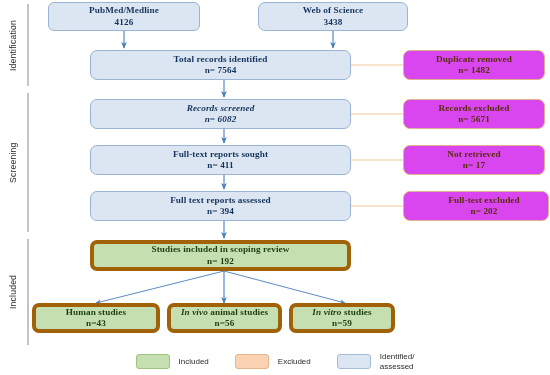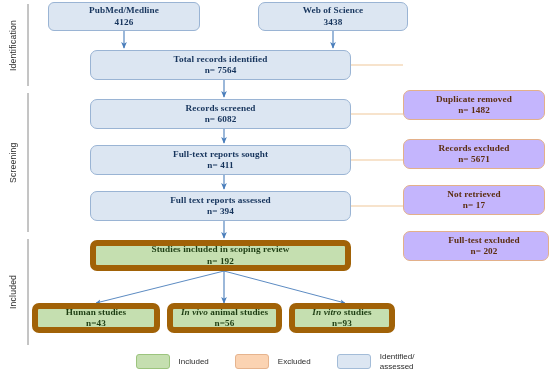--- a/index.html
+++ b/index.html
@@ -41,28 +41,27 @@
     color: #1a1a1a;
     letter-spacing: 0.1px;
   }
   .node .ln { display: block; white-space: nowrap; }
   .n-blue {
     background: #dce6f2;
     border: 1px solid #9ab4d4;
     color: #16345c;
   }
   .n-orange {
-    background: #c4b5fd;
+    background: #d946ef;
     border: 1px solid #e3b08a;
     color: #5c2e10;
-    margin-top: 40px;
   }
   .n-green {
     background: #c5dfb0;
-    border: 6px solid #a16207;
+    border: 4px solid #a16207;
     color: #1d3d12;
   }
   .side-label {
     position: absolute;
     font-family: "Liberation Sans", sans-serif;
     font-size: 8.6px;
     color: #2b2b2b;
     writing-mode: vertical-rl;
     transform: rotate(180deg);
     display: flex;
@@ -155,21 +154,21 @@
   </div>
   <div class="node n-blue" style="left:258px; top:2px; width:150px; height:29px;">
     <span class="ln">Web of Science</span>
     <span class="ln">3438</span>
   </div>
 
   <div class="node n-blue" style="left:90px; top:50px; width:261px; height:30px;">
     <span class="ln">Total records identified</span>
     <span class="ln">n= 7564</span>
   </div>
-  <div class="node n-blue" style="left:90px; top:99px; width:261px; height:30px;">
+  <div class="node n-blue" style="left:90px; top:99px; width:261px; height:30px;font-style:italic;">
     <span class="ln">Records screened</span>
     <span class="ln">n= 6082</span>
   </div>
   <div class="node n-blue" style="left:90px; top:145px; width:261px; height:30px;">
     <span class="ln">Full-text reports sought</span>
     <span class="ln">n= 411</span>
   </div>
   <div class="node n-blue" style="left:90px; top:191px; width:261px; height:30px;">
     <span class="ln">Full text reports assessed</span>
     <span class="ln">n= 394</span>
@@ -205,21 +204,21 @@
   <div class="node n-green" style="left:167px; top:303px; width:115px; height:30px;">
     <span class="ln">
       <span class="ital">In vivo</span> <span>animal  studies</span>
     </span>
     <span class="ln">n=56</span>
   </div>
   <div class="node n-green" style="left:289px; top:303px; width:106px; height:30px;">
     <span class="ln">
       <span class="ital">In vitro</span><span> studies</span>
     </span>
-    <span class="ln">n=93</span>
+    <span class="ln">n=59</span>
   </div>
 
   <div class="legend">
     <div class="legend-item">
       <span class="swatch sw-green"></span>
       <span class="legend-label">
         <span>Included</span>
       </span>
     </div>
     <div class="legend-item">

